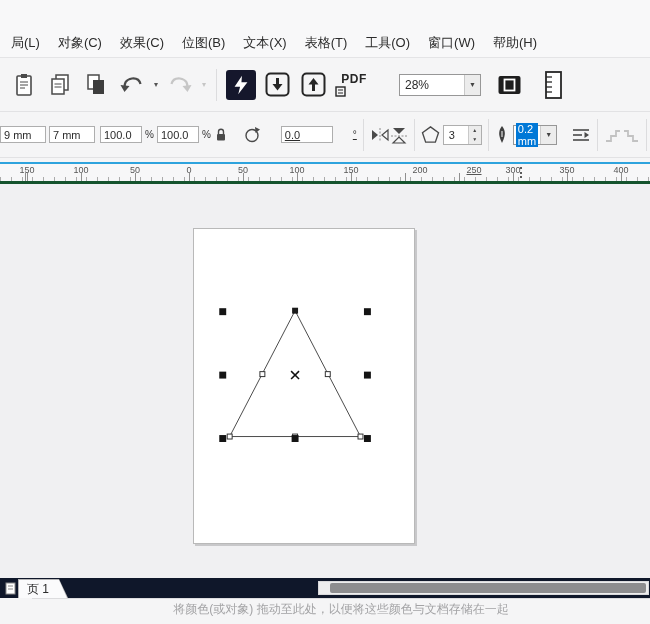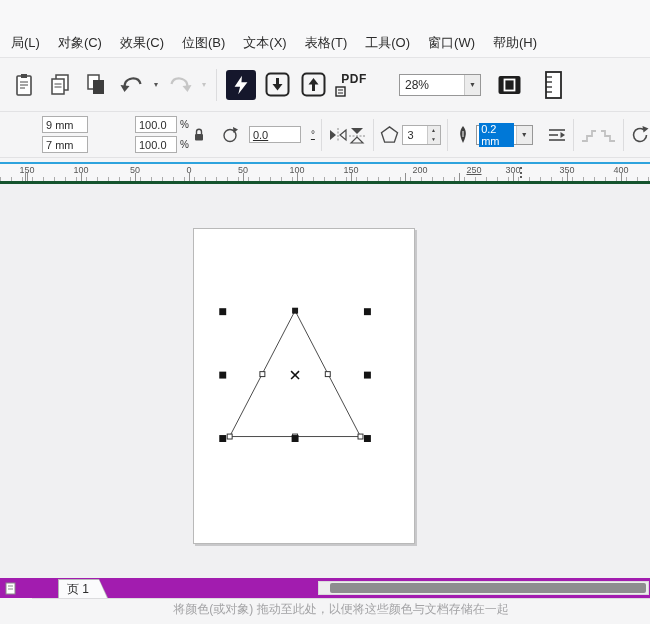--- a/index.html
+++ b/index.html
@@ -32,28 +32,28 @@
   .zoom { width:82px; margin-left:22px;gap:12px; }
   .zoom .val { flex:1; }
   .pdfbtn { flex-direction:column; width:46px; align-items:center; gap:1px; }
   .pdf-text { font-weight:bold; font-size:12px; letter-spacing:0.5px; color:#262626; line-height:12px; }
   .ruler-tool { margin-left:12px; margin-right:-14px; }
   
   .propbar { height:46px; display:flex; align-items:center; background:#f5f5f6;
     border-bottom:1px solid #e2e2e4; font-size:11px; }
   .field { height:17px; background:#fff; border:1px solid #aeaeae; display:flex;
     align-items:center; padding:0 3px; font-size:11px; white-space:nowrap; overflow:hidden; }
-  .stack { display:flex; flex-direction:column; gap:3px;padding-left:42px; }
+  .stack { display:flex; flex-direction:row; gap:3px; }
   .pos .field { width:46px; }
   .scale { margin-left:5px; }
   .scalerow { display:flex; align-items:center; gap:3px; }
   .scale .field { width:42px; }
   .pct { font-size:10px; color:#333; }
   .lockbtn { width:18px; height:36px; display:flex; align-items:center; justify-content:center; margin:0 3px; }
-  .rotwrap { display:flex; align-items:center; gap:10px; margin-left:12px;text-decoration:underline; }
+  .rotwrap { display:flex; align-items:center; gap:20px; margin-left:12px;text-decoration:underline; }
   .rot-field { width:52px; }
   .degree { font-size:10px; color:#333; }
   .iconbtn { width:26px; height:26px; display:flex; align-items:center; justify-content:center; }
   .spinner { display:flex; height:20px; border:1px solid #aeaeae; background:#fff; margin-left:3px; }
   .spinner .num { width:24px; display:flex; align-items:center; padding-left:5px; font-size:11px; }
   .spinner .arrows { display:flex; flex-direction:column; width:13px; border-left:1px solid #c9c9c9; }
   .spinner .arrows span { flex:1; display:flex; align-items:center; justify-content:center;
     font-size:5px; color:#444; background:#ececec; }
   .outline-combo { width:78px; height:20px; margin-left:4px; }
   .outline-combo .val { flex:1; padding:0 2px; }
@@ -68,21 +68,21 @@
   .ruler::after { content:""; position:absolute; left:0; right:0; bottom:0; height:8px;
     background:repeating-linear-gradient(90deg,#8f8f8f 0 1px,transparent 1px 54px);
     background-position:27px 0; }
   .ruler .tick { position:absolute; top:1px; transform:translateX(-50%); font-size:9px; color:#555; }
   .ruler-dash { position:absolute; left:520px; top:3px; bottom:3px; width:0; border-left:2px dotted #5a5a5a; }
   
   .canvas { position:relative; height:394px; background:#f0f0f2; overflow:hidden; }
   .page { position:absolute; background:#ffffff; border:1px solid #b9b9b9; box-shadow:2px 2px 0 #c8c8ca; }
   .page svg { position:absolute; left:0; top:0; width:100%; height:100%; }
   
-  .bottombar { position:relative; height:20px; background:#a21caf; display:flex; align-items:center;gap:40px; }
+  .bottombar { position:relative; height:20px; background:#0f172a; display:flex; align-items:center; }
   .navicon { width:16px; height:16px; margin-left:2px; display:flex; align-items:center; justify-content:center; }
   .tab-outer { height:19px; margin-top:1px; clip-path:polygon(0 0, calc(100% - 9px) 0, 100% 100%, 0 100%);
     background:#b5b5b7; padding:1px 1px 0 1px; }
   .tab-inner { height:100%; clip-path:polygon(0 0, calc(100% - 8px) 0, 100% 100%, 0 100%);
     background:#fbfbfc; display:flex; align-items:center; padding:0 18px 0 8px; font-size:12px; }
   .grip { width:6px; height:12px; margin-left:260px;
     background:repeating-linear-gradient(180deg,#9a9a9a 0 2px,transparent 2px 4px); }
   .hscroll { position:absolute; left:318px; right:1px; top:3px; height:14px;
     background:#ededee; border:1px solid #d9d9db; }
   .hthumb { position:absolute; left:11px; top:1px; bottom:1px; right:2px; background:#8d8d8f; border-radius:2px; }

